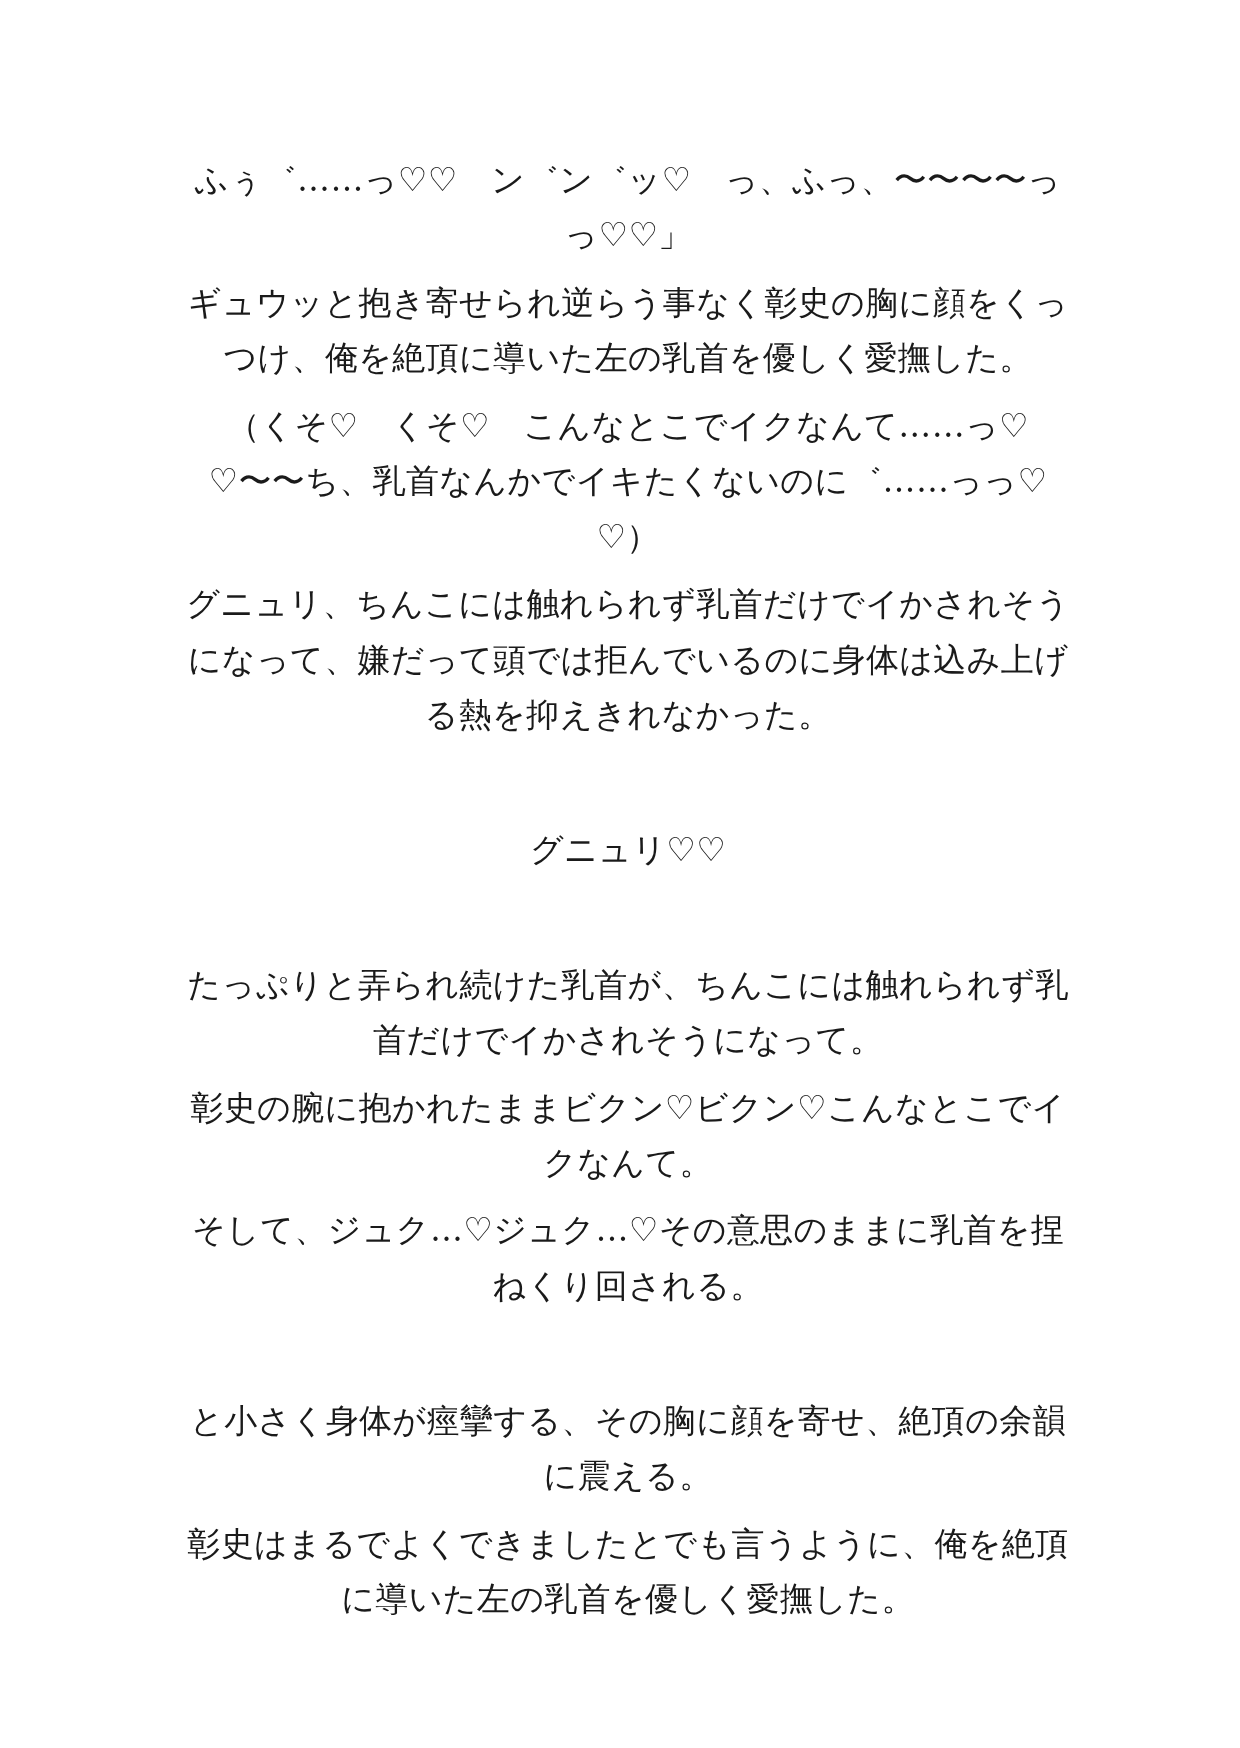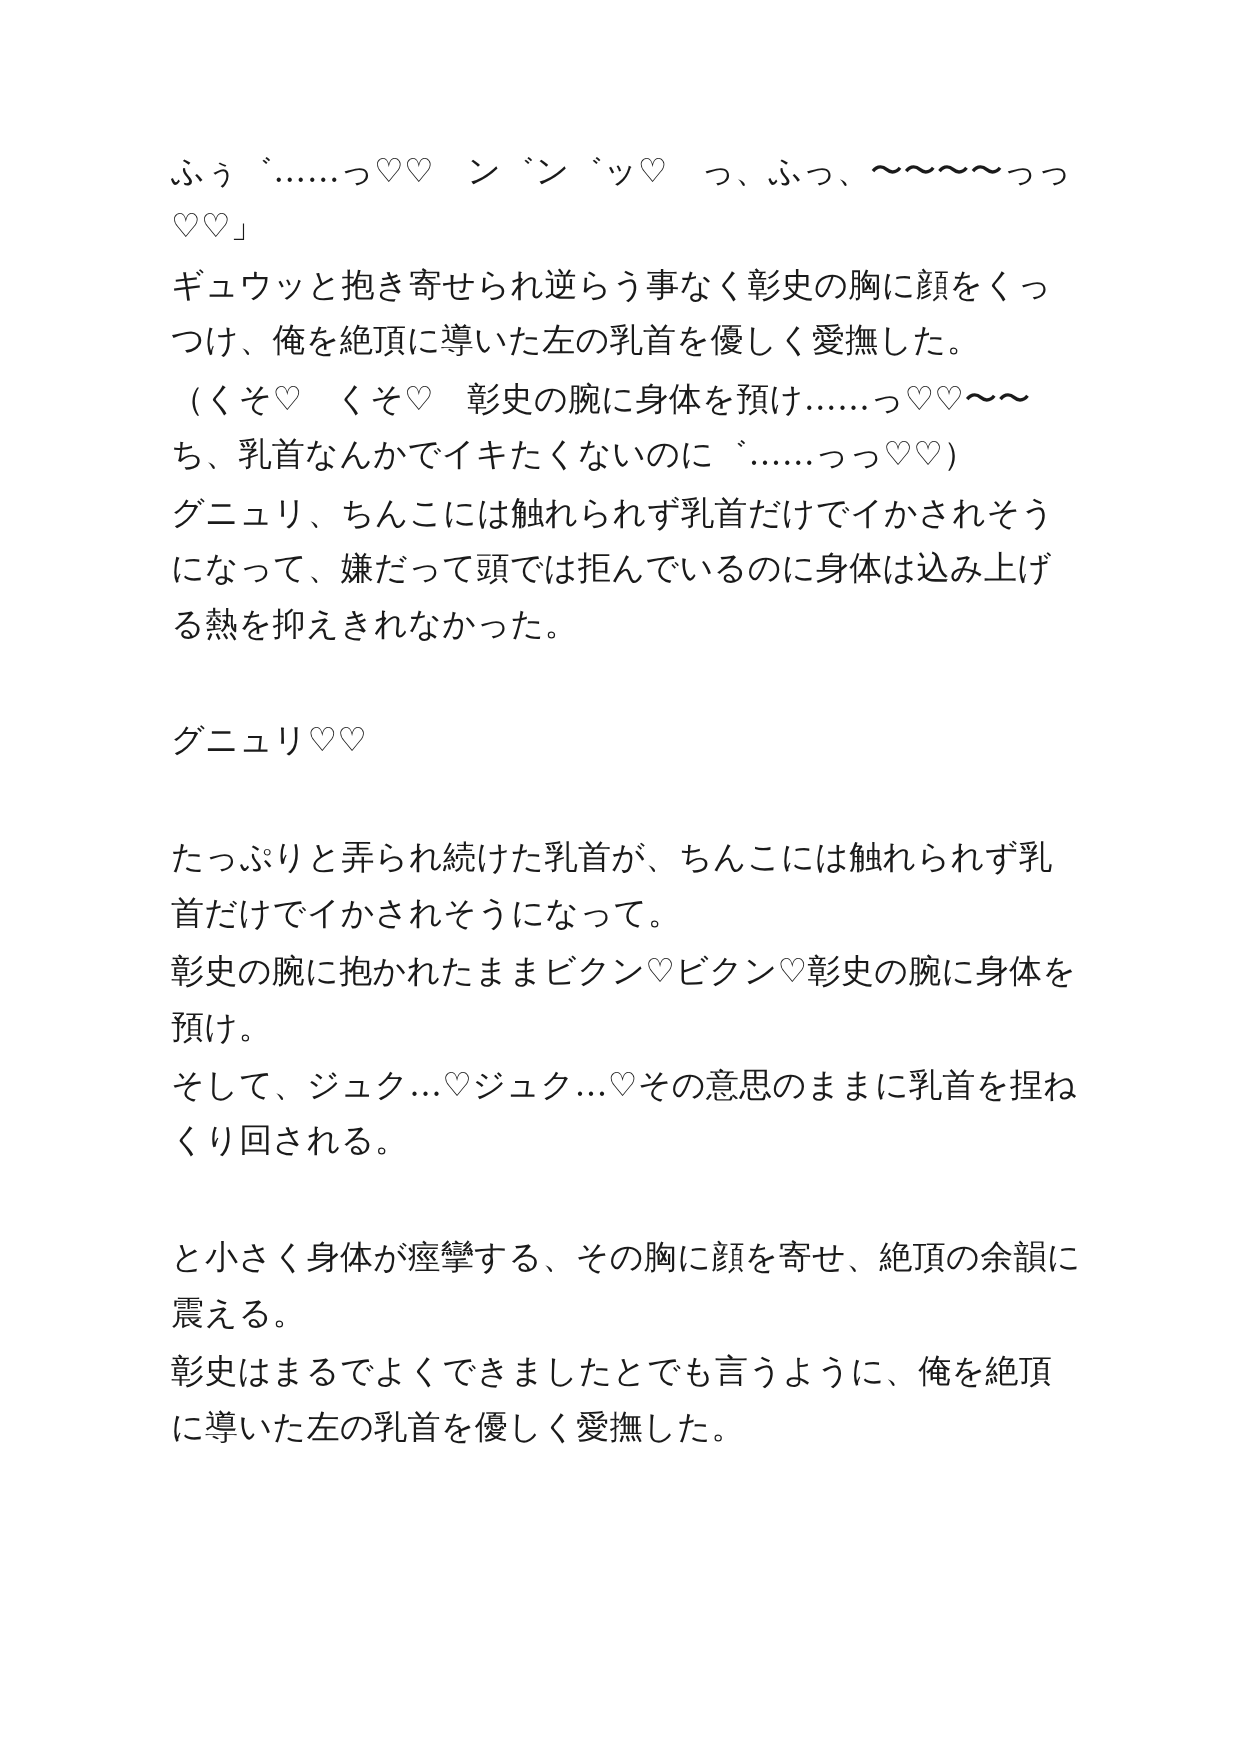--- a/index.html
+++ b/index.html
@@ -21,40 +21,41 @@
     top: 140px;
     width: 920px;
     font-family: "DejaVu Serif", "Liberation Serif", serif;
     font-size: 33px;
     line-height: 1.68;
     color: #1a1a1a;
     letter-spacing: 0.01em;
     font-weight: 400;
   }
   .para {
-    margin: 3px;
+    margin: 12px;
     white-space: pre-wrap;
     word-break: break-all;
+    text-align: center;
   }
   .blank {
     height: 1.68em;
   }
 </style>
 </head>
 <body>
 
 <div class="page">
   <div class="text-body">
     <p class="para">ふぅ゛……っ♡♡　ン゛ン゛ッ♡　っ、ふっ、〜〜〜〜っっ♡♡」</p>
     <p class="para">ギュウッと抱き寄せられ逆らう事なく彰史の胸に顔をくっつけ、俺を絶頂に導いた左の乳首を優しく愛撫した。</p>
-    <p class="para">（くそ♡　くそ♡　彰史の腕に身体を預け……っ♡♡〜〜ち、乳首なんかでイキたくないのに゛……っっ♡♡）</p>
+    <p class="para">（くそ♡　くそ♡　こんなとこでイクなんて……っ♡♡〜〜ち、乳首なんかでイキたくないのに゛……っっ♡♡）</p>
     <p class="para">グニュリ、ちんこには触れられず乳首だけでイかされそうになって、嫌だって頭では拒んでいるのに身体は込み上げる熱を抑えきれなかった。</p>
     <div class="blank"></div>
     <p class="para">グニュリ♡♡</p>
     <div class="blank"></div>
     <p class="para">たっぷりと弄られ続けた乳首が、ちんこには触れられず乳首だけでイかされそうになって。</p>
-    <p class="para">彰史の腕に抱かれたままビクン♡ビクン♡彰史の腕に身体を預け。</p>
+    <p class="para">彰史の腕に抱かれたままビクン♡ビクン♡こんなとこでイクなんて。</p>
     <p class="para">そして、ジュク…♡ジュク…♡その意思のままに乳首を捏ねくり回される。</p>
     <div class="blank"></div>
     <p class="para">と小さく身体が痙攣する、その胸に顔を寄せ、絶頂の余韻に震える。</p>
     <p class="para">彰史はまるでよくできましたとでも言うように、俺を絶頂に導いた左の乳首を優しく愛撫した。</p>
   </div>
 </div>
 
 </body></html>

